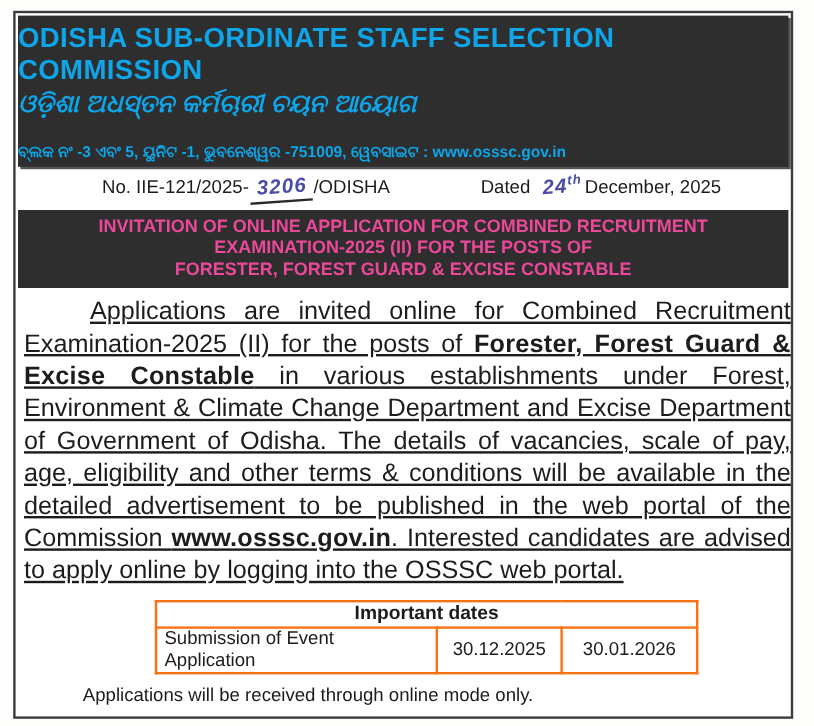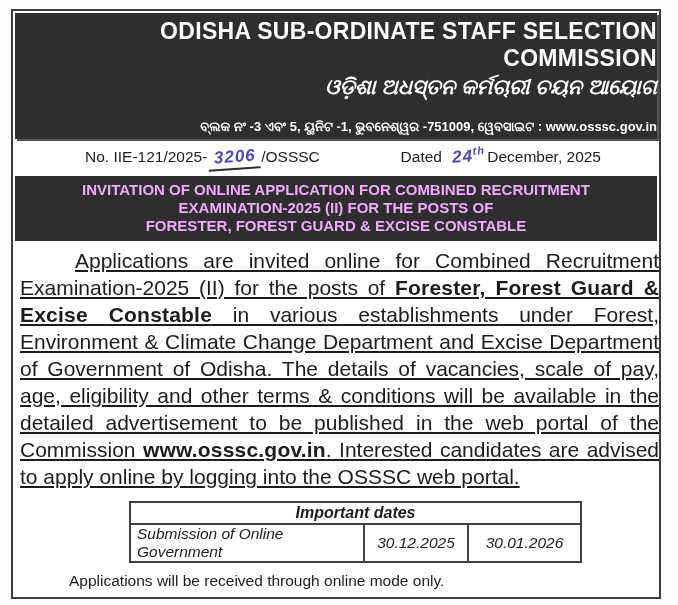--- a/index.html
+++ b/index.html
@@ -6,21 +6,21 @@
   body{
     width:678px;height:605px;position:relative;background:#fdfdfc;
     font-family:"Liberation Sans", sans-serif;color:#1c1c1c;overflow:hidden;
   }
   .frame{
     position:absolute;left:11px;top:9px;width:650px;height:590px;
     border:2px solid #3c3c3c;background:#fff;box-sizing:border-box;
   }
   
   .banner{
-    margin:2px;background:#2e2e2e;color:#ffffff;text-align:right;
+    margin:2px;background:#2e2e2e;color:#0ea5e9;text-align:left;
     padding:5px 0 4px;box-shadow:2px 2px 0 #555;
   }
   .banner .t-en{font-size:23px;font-weight:bold;line-height:27px;letter-spacing:.3px;}
   .banner .t-od{font-size:21px;font-weight:bold;line-height:30px;font-style:italic;}
   .banner .t-addr{font-size:13px;font-weight:bold;line-height:17px;margin-top:16px;}
   
   .short-adv{
     text-align:center;font-size:18px;font-weight:bold;text-decoration:underline;
     margin-top:3px;letter-spacing:.4px;
   }
@@ -31,35 +31,35 @@
   }
   .hand{
     color:#4b4ba8;font-style:italic;font-weight:bold;letter-spacing:1px;
     display:inline-block;transform:rotate(-4deg);
   }
   .hand-no{border-bottom:2px solid #2a2a2a;padding:0 4px 1px 6px;margin:0 1px;font-size:17px;}
   .hand-date{margin:0 2px 0 10px;font-size:17px;}
   .hand sup{font-size:11px;}
   
   .inv-banner{
-    margin:6px 2px 0;background:#2e2e2e;color:#f0abfc;text-align:center;
+    margin:6px 2px 0;background:#2e2e2e;color:#ec4899;text-align:center;
     font-weight:bold;font-size:15px;line-height:18px;padding:5px 0 6px;
   }
   
   .body-par{
     margin:6px 0 0 7px;font-size:21px;line-height:27px;
     text-align:justify;text-indent:55px;text-decoration:underline;
   }
   .body-par b{letter-spacing:.2px;}
   
   table.dates{
     border-collapse:collapse;margin:11px 0 0 116px;table-layout:fixed;
   }
   table.dates td,table.dates th{
-    border:2px solid #404040;font-size:15.5px;padding:0 6px;box-sizing:border-box;font-style:italic;
+    border:2px solid #f97316;font-size:15.5px;padding:0 6px;box-sizing:border-box;
   }
   table.dates .title-cell{text-align:center;font-weight:bold;font-size:16px;height:22px;}
   table.dates th{text-align:center;height:21px;}
   table.dates td{height:20px;}
   .col-event{width:234px;}
   .col-start{width:104px;}
   .col-end{width:113px;}
   td.c{text-align:center;}
   
   .note1{margin:9px 0 0 56px;font-size:15.5px;}
@@ -71,21 +71,21 @@
 
   <div class="banner">
     <div class="t-en">ODISHA SUB-ORDINATE STAFF SELECTION COMMISSION</div>
     <div class="t-od">ଓଡ଼ିଶା ଅଧସ୍ତନ କର୍ମଚାରୀ ଚୟନ ଆୟୋଗ</div>
     <div class="t-addr">ବ୍ଲକ ନଂ -3 ଏବଂ 5, ୟୁନିଟ -1, ଭୁବନେଶ୍ୱର -751009, ୱେବସାଇଟ : www.osssc.gov.in</div>
   </div>
 
 
   <div class="refline">
     <span>
-      <span>No. IIE-121/2025-</span><span class="hand hand-no">3206</span><span>/OSSSC</span>
+      <span>No. IIE-121/2025-</span><span class="hand hand-no">3206</span><span>/ODISHA</span>
     </span>
     <span>
       <span>Dated</span><span class="hand hand-date"><span>24</span><sup>th</sup></span><span>December, 2025</span>
     </span>
   </div>
 
   <div class="inv-banner">
     <div>INVITATION OF ONLINE APPLICATION FOR COMBINED RECRUITMENT</div>
     <div>EXAMINATION-2025 (II) FOR THE POSTS OF</div>
     <div>FORESTER, FOREST GUARD &amp; EXCISE CONSTABLE</div>
@@ -97,21 +97,21 @@
     <colgroup>
         <col class="col-event">
         <col class="col-start">
         <col class="col-end">
       </colgroup>
     <tbody>
         <tr>
       <td class="title-cell" colspan="3">Important dates</td>
     </tr>
     <tr>
-      <td>Submission of Online Government</td>
+      <td>Submission of Event Application</td>
       <td class="c">30.12.2025</td>
       <td class="c">30.01.2026</td>
     </tr>
   </tbody>
     </table>
 
   <div class="note1">Applications will be received through online mode only.</div>
 
 </div>
 

